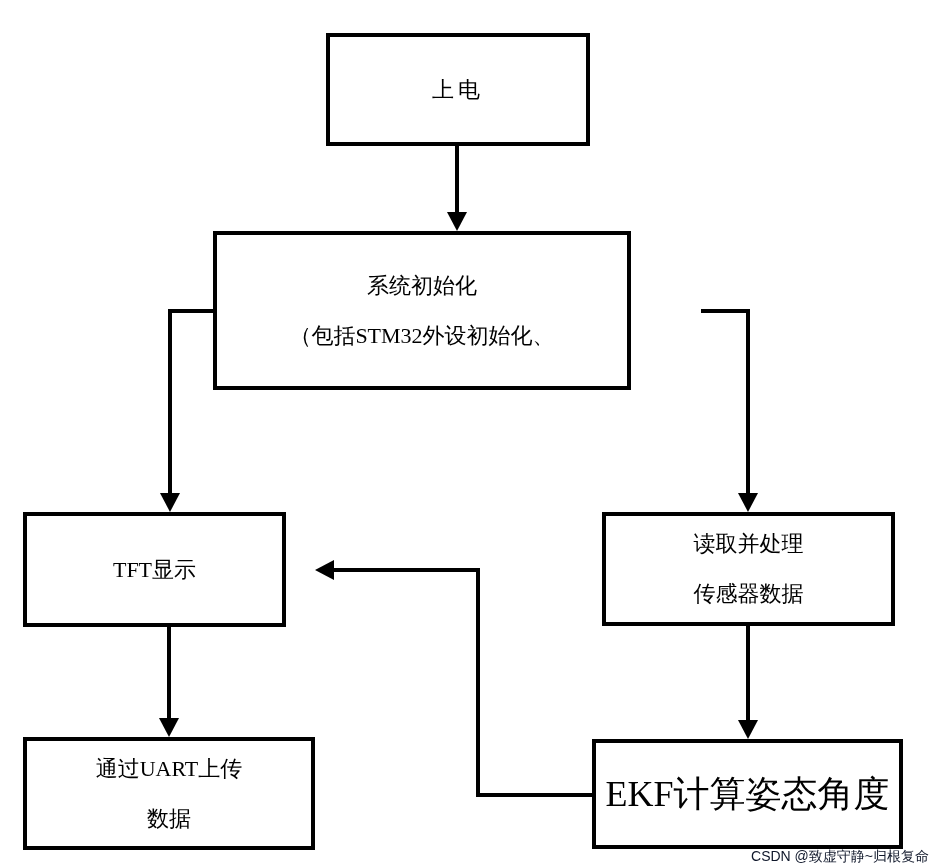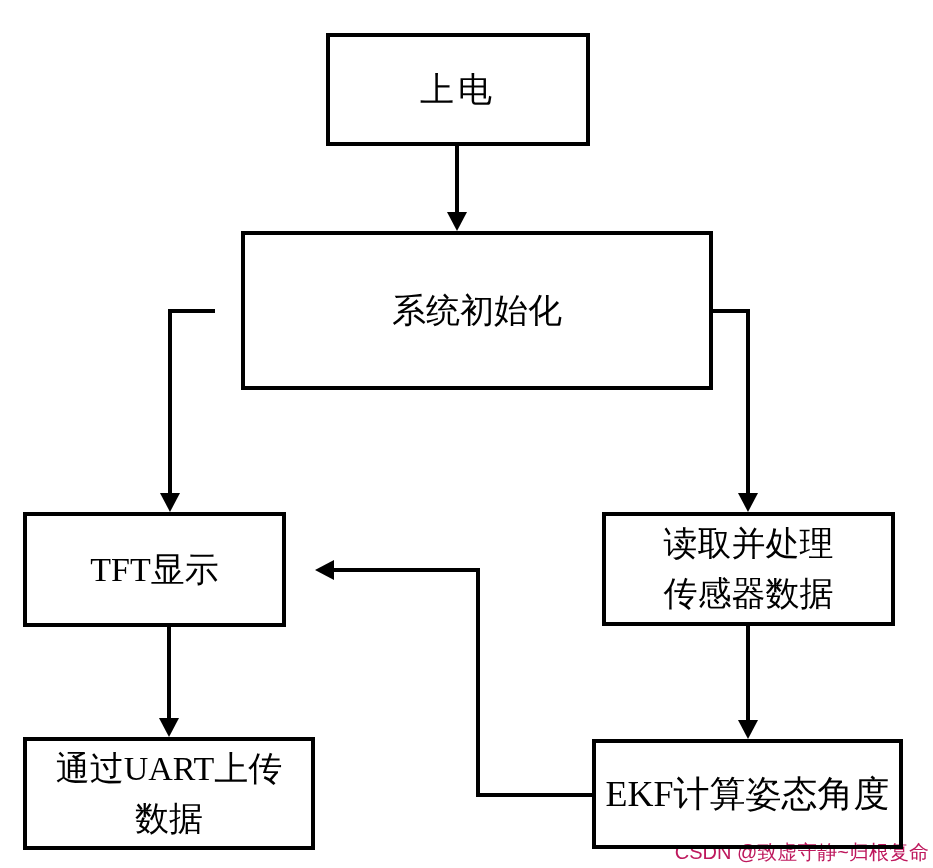--- a/index.html
+++ b/index.html
@@ -28,40 +28,40 @@
     border: 4px solid #000000;
     background: #ffffff;
     display: flex;
     flex-direction: column;
     align-items: center;
     justify-content: center;
     text-align: center;
     z-index: 2;
   }
   .node .line {
-    font-size: 34px;
+    font-size: 22px;
     line-height: 50px;
     white-space: nowrap;
   }
   #n-power  { left: 326px; top: 33px;  width: 264px; height: 113px; }
-  #n-init   { left: 213px; top: 231px; width: 472px; height: 159px; margin-left: 28px; }
+  #n-init   { left: 213px; top: 231px; width: 418px; height: 159px; }
   #n-tft    { left: 23px;  top: 512px; width: 263px; height: 115px; }
   #n-read   { left: 602px; top: 512px; width: 293px; height: 114px; }
   #n-uart   { left: 23px;  top: 737px; width: 292px; height: 113px; }
   #n-ekf    { left: 592px; top: 739px; width: 311px; height: 110px; }
   #n-ekf .line { font-size: 36px; }
   #n-power .line { letter-spacing: 4px; }
   .watermark {
     position: absolute;
     right: 4px;
     bottom: 2px;
     z-index: 3;
     font-family: "Liberation Sans", "DejaVu Sans", sans-serif;
-    font-size: 20px;
-    color: #be185d;
+    font-size: 14px;
+    color: #0f172a;
     mix-blend-mode: darken;
     white-space: nowrap;
   }
 </style>
 </head>
 <body>
 
 <div class="canvas">
 
   <svg class="edges" width="933" height="868" viewBox="0 0 933 868">
@@ -82,20 +82,21 @@
       <polygon points="334,560 334,580 315,570"></polygon>
     </g>
   </svg>
 
   <div class="node" id="n-power">
     <div class="line">上电</div>
   </div>
 
   <div class="node" id="n-init">
     <div class="line">系统初始化</div>
+    <div class="line">（包括STM32外设初始化、</div>
   </div>
 
   <div class="node" id="n-tft">
     <div class="line">TFT显示</div>
   </div>
 
   <div class="node" id="n-read">
     <div class="line">读取并处理</div>
     <div class="line">传感器数据</div>
   </div>

